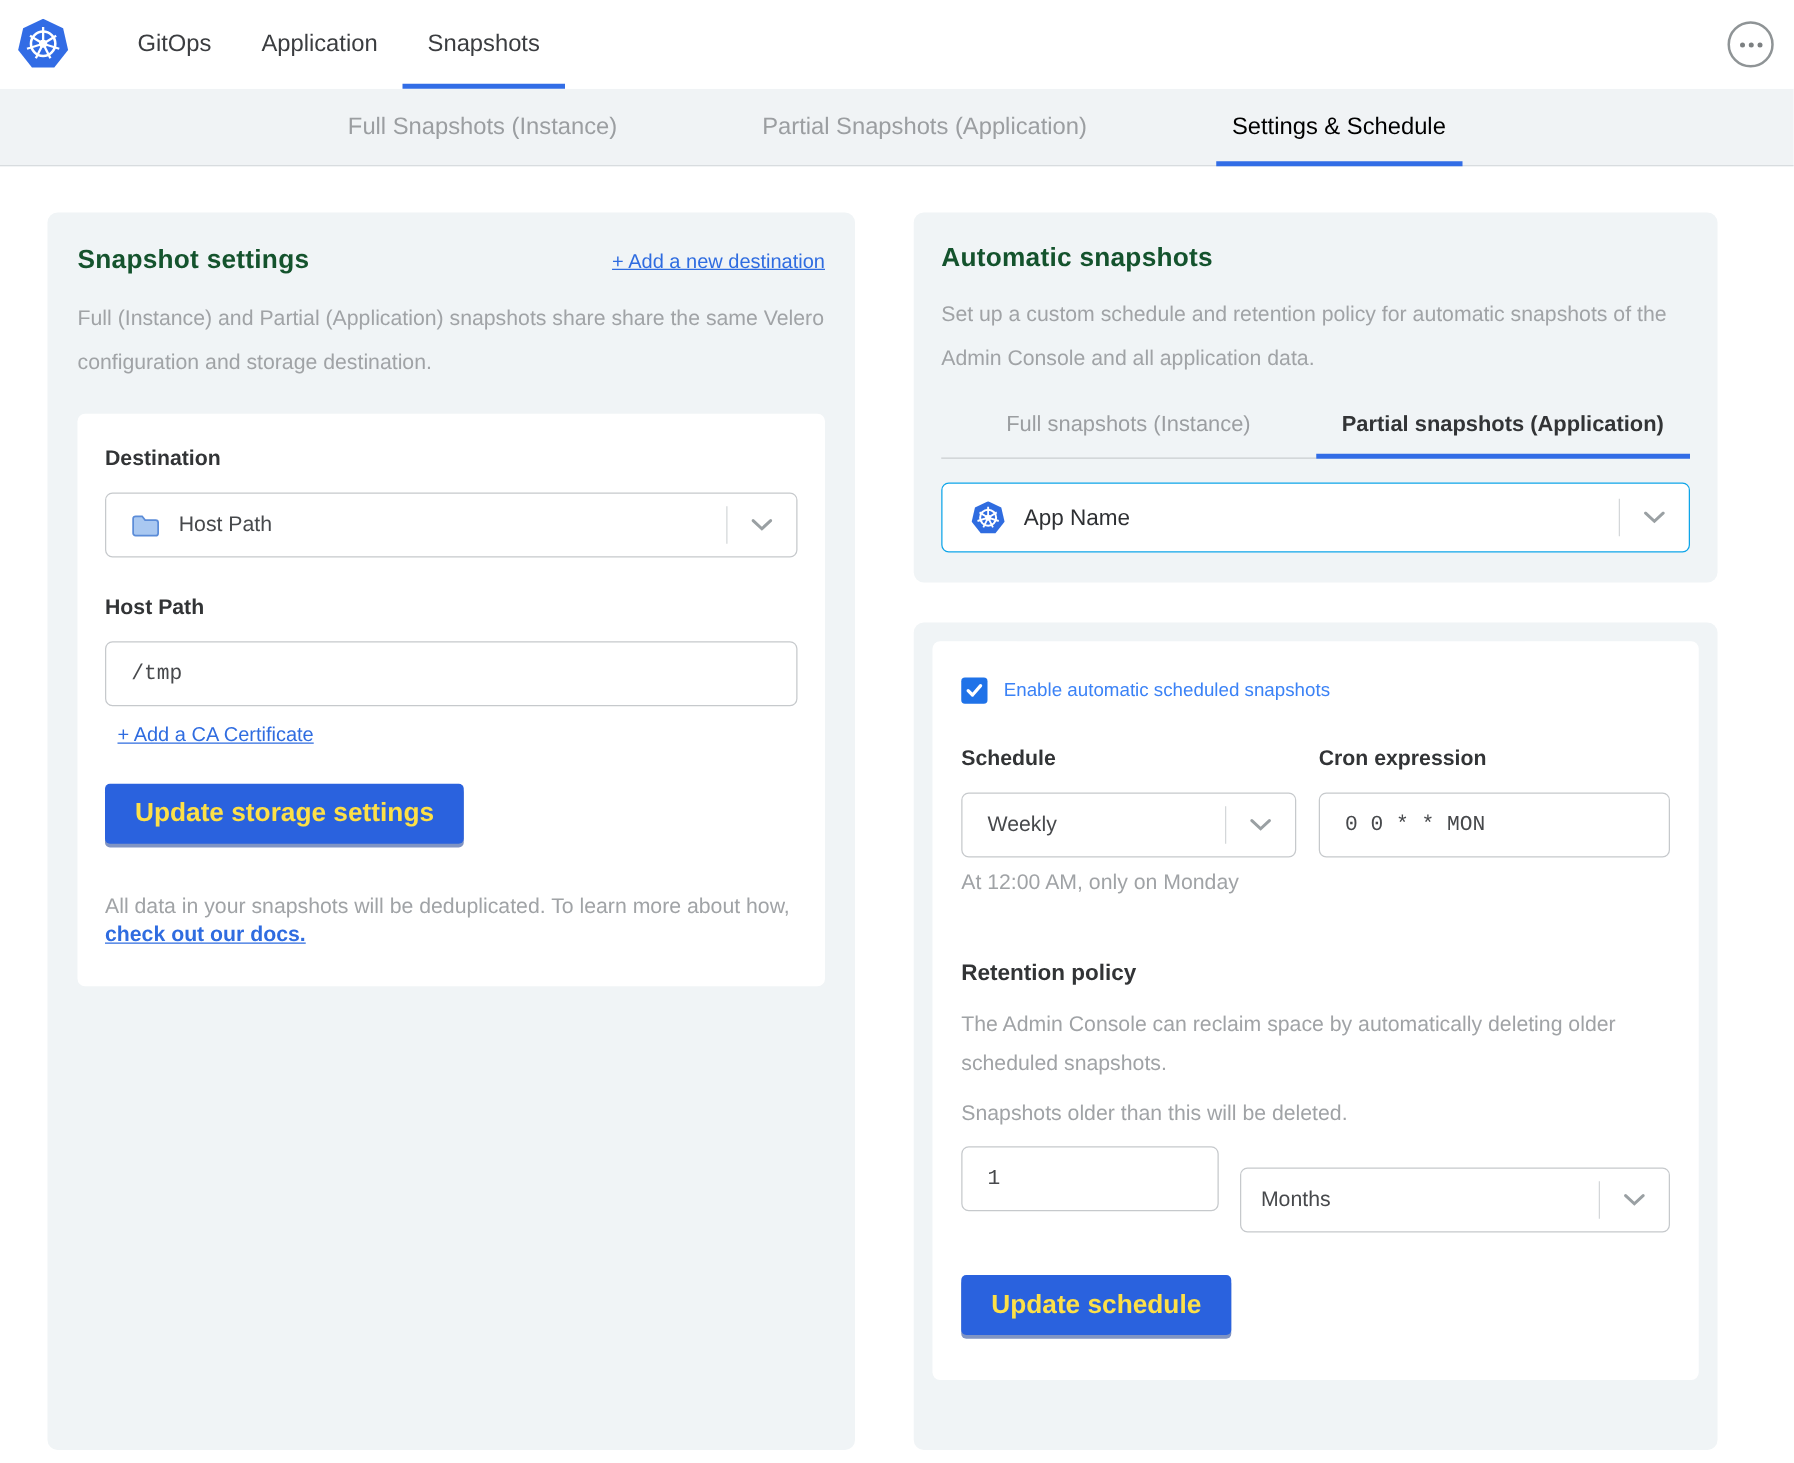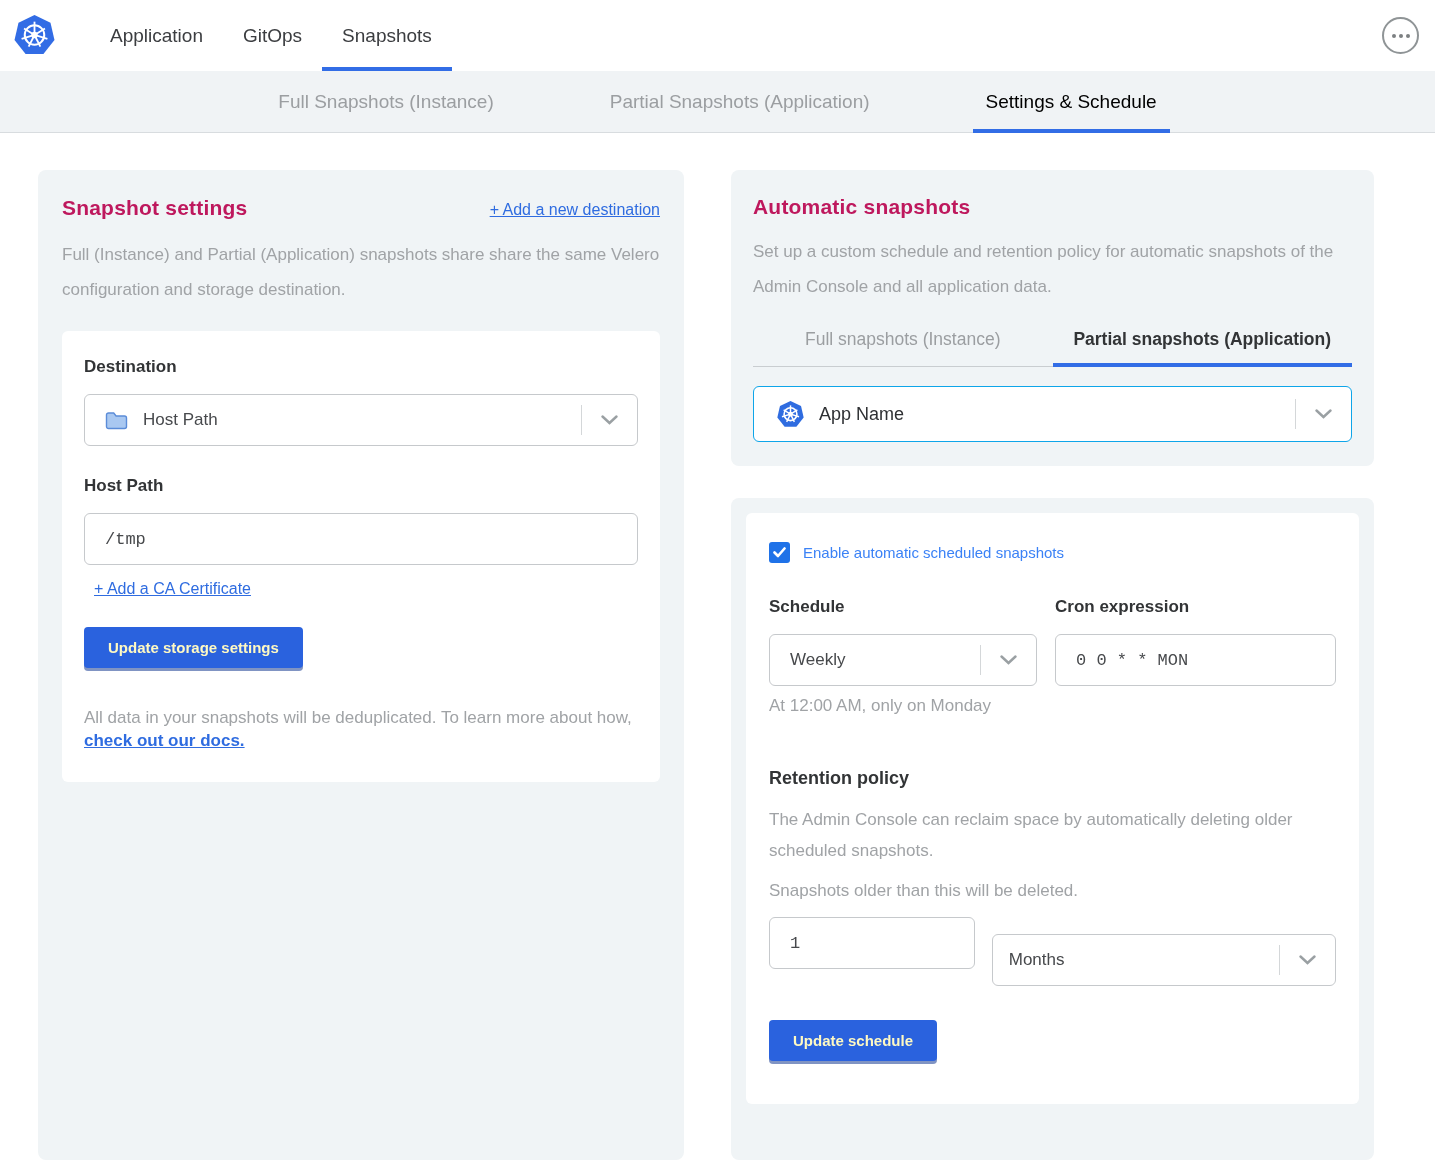--- a/index.html
+++ b/index.html
@@ -27,21 +27,21 @@
   .subtab.active { color:#000000; }
   .subtab.active::after { content:""; position:absolute; left:0; right:0; bottom:-1px;
     height:4px; background:#326de6; }
 
   
   .main { display:flex; padding:37px 0 0 38px; gap:47px; }
   .card { background:#f0f4f6; border-radius:8px; }
   .col-left { width:646px; height:990px; padding:26px 24px; }
   .col-right { width:643px; display:flex; flex-direction:column;border-radius:22px; }
 
-  h2.card-title { font-size:21px; font-weight:bold; color:#be185d; letter-spacing:.2px; }
+  h2.card-title { font-size:21px; font-weight:bold; color:#14532d; letter-spacing:.2px; }
   .desc { font-size:17px; color:#a0a3a6; line-height:35px; }
   a.blue-link { color:#2f6ce0; text-decoration:underline; cursor:pointer; }
 
   
   .left-head { display:flex; justify-content:space-between; align-items:baseline; }
   .left-head a { font-size:16px; font-weight:500; }
   .left-card-desc { margin-top:17px; }
   .inner-card { background:#fff; border-radius:6px; margin-top:24px; padding:26px 22px 30px; }
   .field-label { font-size:17px; font-weight:bold; color:#323436; }
   .selectbox, .textinput { margin-top:17px; height:52px; border:1px solid #c6c9cc;
@@ -49,21 +49,21 @@
   .selectbox { cursor:pointer; }
   .selectbox .sel-content { display:flex; align-items:center; gap:15px; padding-left:20px; flex:1;
     font-size:17px; color:#47494c; }
   .sel-divider { width:1px; height:30px; background:#d4d7d9; }
   .sel-caret { width:55px; display:flex; align-items:center; justify-content:center; }
   .textinput input { border:none; outline:none; width:100%; height:100%; padding:0 20px;
     font-size:17px; color:#47494c; font-family:Liberation Mono, monospace; background:transparent; }
   .hostpath-label { margin-top:30px; display:block; }
   .ca-link { display:inline-block; margin:15px 0 0 10px; font-size:16px; font-weight:500; }
   .btn-primary { display:inline-block; margin-top:29px; border:none; cursor:pointer;
-    background:#2a62de; color:#fef9c3; font-size:15px; font-weight:bold; border-radius:4px;
+    background:#2a62de; color:#fde047; font-size:21px; font-weight:bold; border-radius:4px;
     padding:12px 24px; font-family:"Liberation Sans", sans-serif;
     box-shadow:0 3px 0 rgba(23,60,145,.55); }
   .dedupe { margin-top:38px; font-size:17px; color:#a0a3a6; line-height:23px; }
   .dedupe a { font-weight:bold; }
 
   
   .auto-card { padding:25px 22px 24px; }
   .auto-desc { margin-top:15px; }
   .mini-tabs { display:flex; margin-top:13px; }
   .mini-tab { flex:1; text-align:center; padding:12px 0 13px; font-size:17.5px; cursor:pointer; }
@@ -109,22 +109,22 @@
         <line x1="20" y1="19.5" x2="32.6" y2="23.4"></line>
         <line x1="20" y1="19.5" x2="25.7" y2="30.9"></line>
         <line x1="20" y1="19.5" x2="14.3" y2="30.9"></line>
         <line x1="20" y1="19.5" x2="7.4" y2="23.4"></line>
         <line x1="20" y1="19.5" x2="9.8" y2="13.2"></line>
       </g>
       <circle cx="20" cy="19.5" r="3.2" fill="#fff"></circle>
     </svg>
   </div>
   <div class="topnav-items">
+    <div class="topnav-item">GitOps</div>
     <div class="topnav-item">Application</div>
-    <div class="topnav-item">GitOps</div>
     <div class="topnav-item active">Snapshots</div>
   </div>
   <div class="overflow-btn">
     <i></i>
       <i></i>
       <i></i>
   </div>
 </div>
 
 <div class="subtabs">

